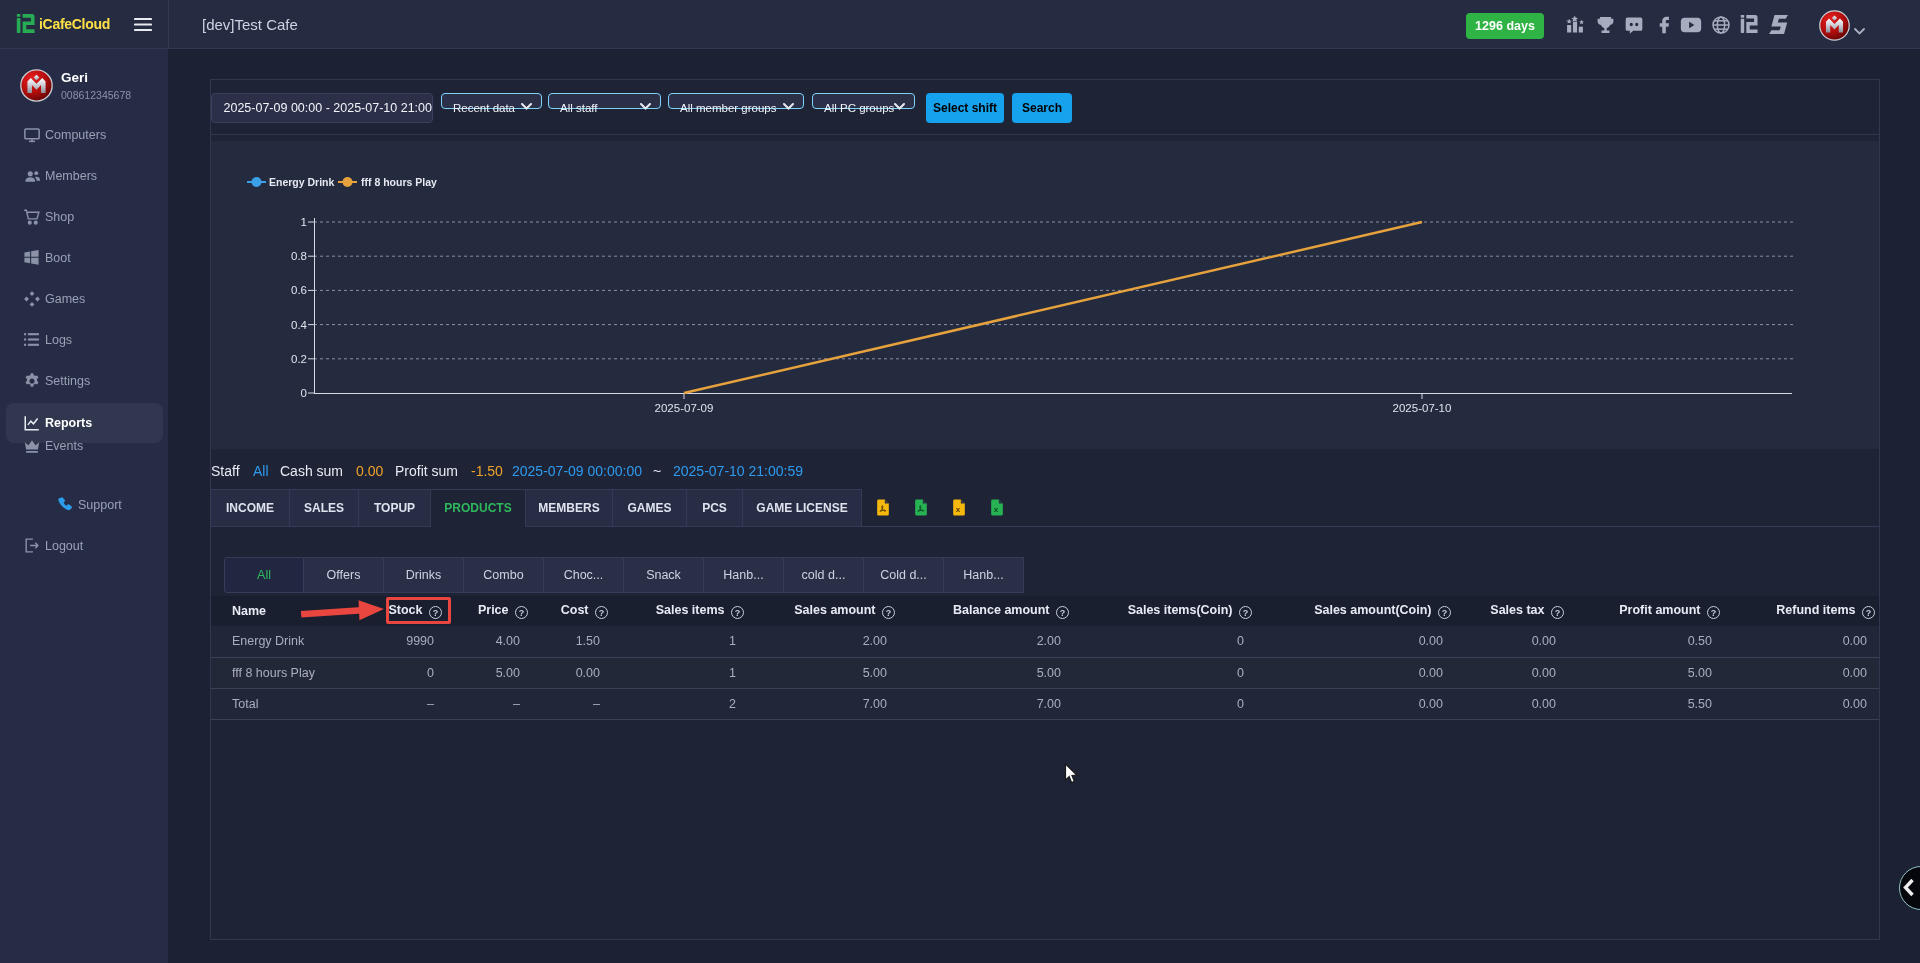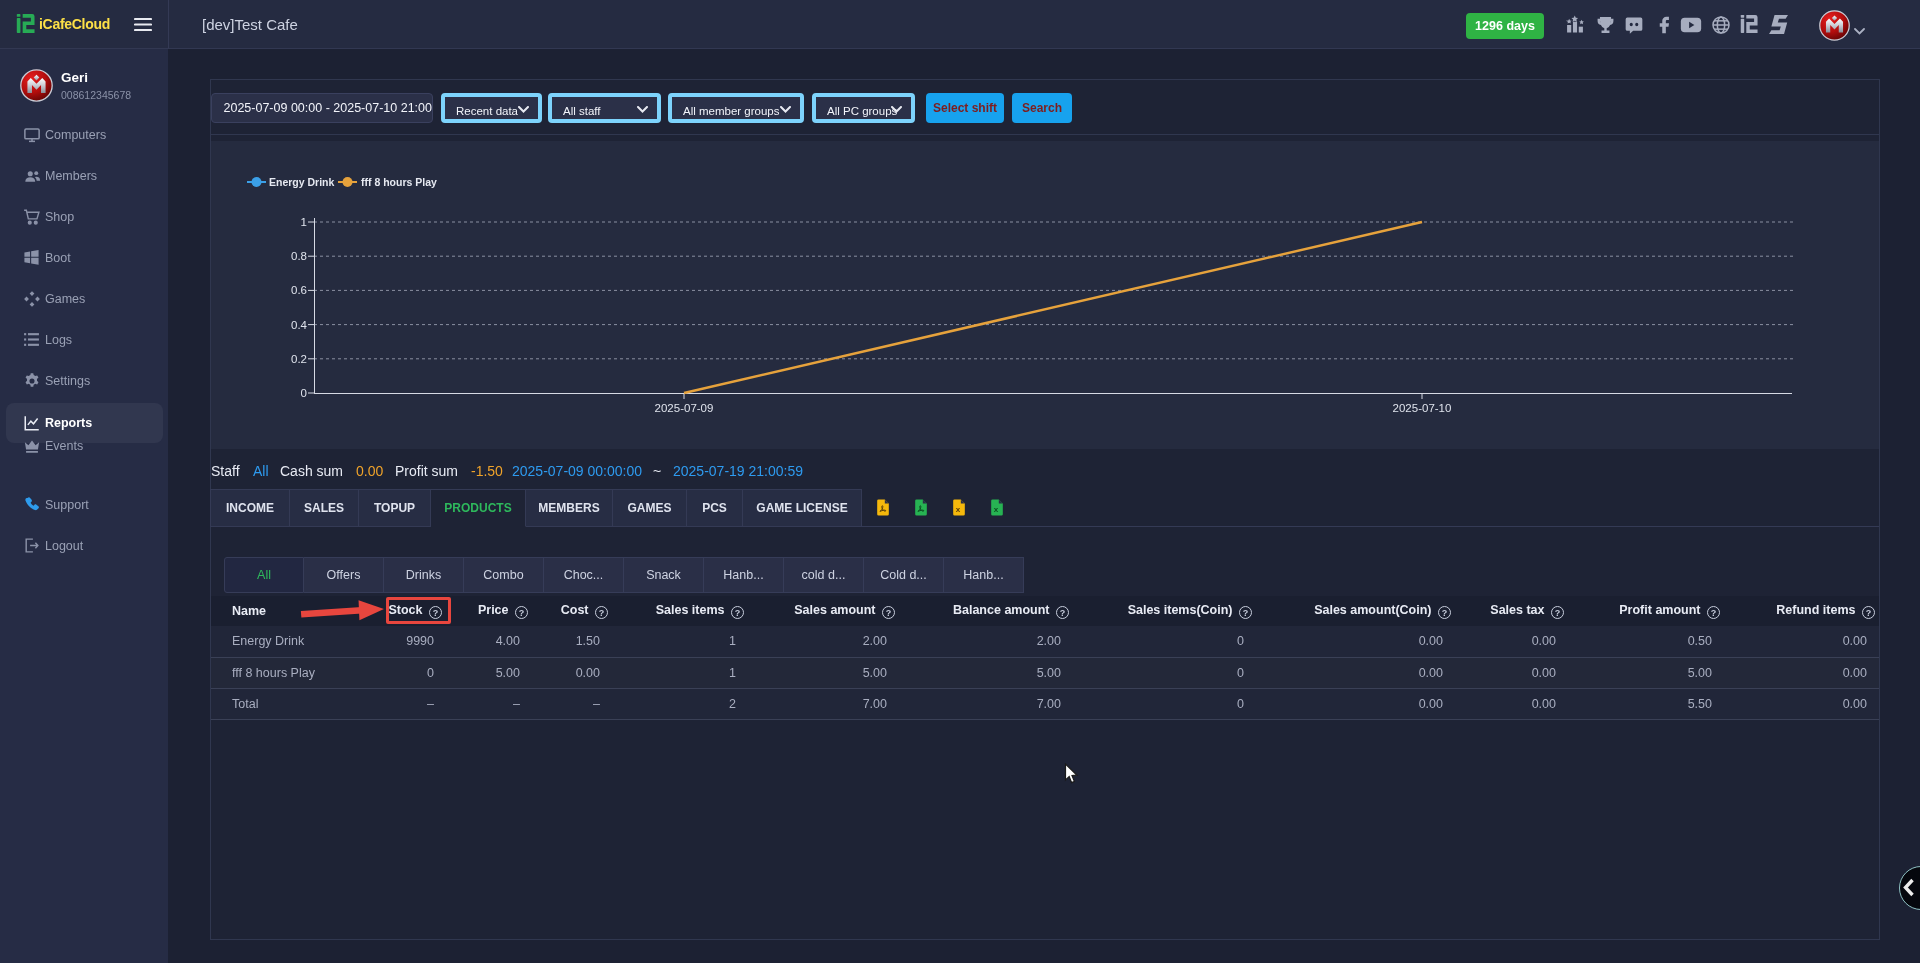--- a/index.html
+++ b/index.html
@@ -23,23 +23,23 @@
 #userPhone { position:absolute; left:61px; top:40px; color:#8b92a8; font-size:10.5px; }
 .nav { position:absolute; left:0; width:168px; height:40px; }
 .nav .ic { position:absolute; left:23px; top:11px; width:18px; height:18px; }
 .nav .tx { position:absolute; left:45px; top:13px; font-size:12.5px; color:#9aa1b5; }
 .nav.active { left:6px; width:157px; background:#31374f; border-radius:8px; }
 .nav.active .ic { left:17px; }
 .nav.active .tx { left:39px; color:#fff; font-weight:bold; }
 
 #card { position:absolute; left:210px; top:79px; width:1670px; height:861px; background:#1e2335; border:1px solid #30374f; }
 .inpt { position:absolute; top:13px; height:30px; background:#2b3048; border:1px solid #3a405e; border-radius:4px; color:#f2f4fa; font-size:12.5px; line-height:28px; padding-left:10px; white-space:nowrap; overflow:hidden; }
-.sel { position:absolute; top:13px; height:30px; background:#2b3048; border:4px solid #7dd3fc; border-radius:4px; color:#f2f4fa; font-size:11.5px; line-height:28px; padding-left:11px; white-space:nowrap; }
+.sel { position:absolute; top:13px; height:16px; background:#2b3048; border:1px solid #7dd3fc; border-radius:4px; color:#f2f4fa; font-size:11.5px; line-height:28px; padding-left:11px; white-space:nowrap; }
 .sel svg { position:absolute; right:9px; top:9px; }
-.btnBlue { position:absolute; top:13px; height:30px; background:#17a2ee; border-radius:4px; color:#7f1d1d; font-size:12px; font-weight:bold; text-align:center; line-height:30px; }
+.btnBlue { position:absolute; top:13px; height:30px; background:#17a2ee; border-radius:4px; color:#000000; font-size:12px; font-weight:bold; text-align:center; line-height:30px; }
 #filterSep { position:absolute; left:0; top:54px; width:1668px; height:1px; background:#30374f; }
 #chartPanel { position:absolute; left:0; top:61px; width:1668px; height:308px; background:#252b3f; }
 
 #staffRow { position:absolute; left:0px; top:383px; width:1668px; height:24px; font-size:14px; color:#e8ebf4; }
 #staffRow span { margin-right:0px; }
 
 #tabs { position:absolute; left:-1px; top:409px; height:38px; display:flex; }
 .tab { height:38px; background:#272d44; border:1px solid #343a55; border-left:none; color:#dfe3ee; font-size:12px; font-weight:bold; text-align:center; line-height:37px; white-space:nowrap; }
 .tab.first { border-left:1px solid #343a55; }
 .tab.active { background:#1e2335; border-bottom:1px solid transparent; color:#2eb85c; }
@@ -227,21 +227,21 @@
           <path d="M6.5 14.5 l4-5 3.5 3.5 5.5-7"></path>
         </svg></span>
       <span class="tx">Reports</span>
     </div>
   <div class="nav" style="top:377px;">
       <span class="ic"><svg width="18" height="18" viewBox="0 0 24 24" fill="#8b92a8">
           <path d="M2.5 7 l4.7 4 L12 4.5 16.8 11 l4.7-4 -1.6 9.5 H4.1 z M4.1 18.5 h15.8 v2.5 H4.1 z"></path>
         </svg></span>
       <span class="tx">Events</span>
     </div>
-  <div class="nav" style="top:436px;">
+  <div class="nav" style="top:436px;margin-left:33px;">
       <span class="ic"><svg width="18" height="18" viewBox="0 0 24 24" fill="#2e9ced">
           <path d="M6.8 2.3 c.8-.8 2-.7 2.7.2 l2 2.6 c.6.8.5 1.9-.2 2.6 l-1.2 1.2 c.5 1.3 2.7 3.5 4 4 l1.2-1.2 c.7-.7 1.8-.8 2.6-.2 l2.6 2 c.9.7 1 1.9.2 2.7 l-1.8 1.8 c-.8.8-2 1.1-3 .7 C10.4 16.8 5.2 11.6 3.3 6.1 c-.4-1-.1-2.2.7-3z"></path>
         </svg></span>
       <span class="tx">Support</span>
     </div>
   <div class="nav" style="top:477px;">
       <span class="ic"><svg width="17" height="17" viewBox="0 0 24 24" fill="none" stroke="#8b92a8" stroke-width="2">
           <path d="M14 3 H4.5 v18 H14"></path>
           <path d="M10 12 h11 M17.5 8 l3.5 4 -3.5 4"></path>
         </svg></span>
@@ -307,21 +307,21 @@
   </svg></div>
   <div id="staffRow">
     <span class="abs" style="left:0px;">Staff</span>
     <span class="abs" style="left:42px; color:#2e9bf0;">All</span>
     <span class="abs" style="left:69px;">Cash sum</span>
     <span class="abs" style="left:145px; color:#f0a32a;">0.00</span>
     <span class="abs" style="left:184px;">Profit sum</span>
     <span class="abs" style="left:260px; color:#f0a32a;">-1.50</span>
     <span class="abs" style="left:301px; color:#2e9bf0;">2025-07-09 00:00:00</span>
     <span class="abs" style="left:442px;">~</span>
-    <span class="abs" style="left:462px; color:#2e9bf0;">2025-07-19 21:00:59</span>
+    <span class="abs" style="left:462px; color:#2e9bf0;">2025-07-10 21:00:59</span>
   </div>
   <div id="tabs">
     <div class="tab first" style="width:80px;">INCOME</div>
     <div class="tab" style="width:69px;">SALES</div>
     <div class="tab" style="width:72px;">TOPUP</div>
     <div class="tab active" style="width:95px;">PRODUCTS</div>
     <div class="tab" style="width:87px;">MEMBERS</div>
     <div class="tab" style="width:74px;">GAMES</div>
     <div class="tab" style="width:56px;">PCS</div>
     <div class="tab" style="width:119px;">GAME LICENSE</div>

